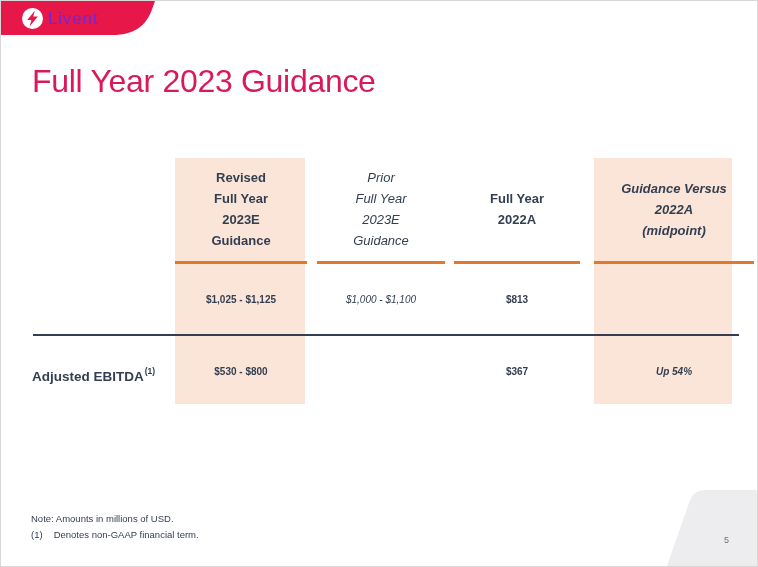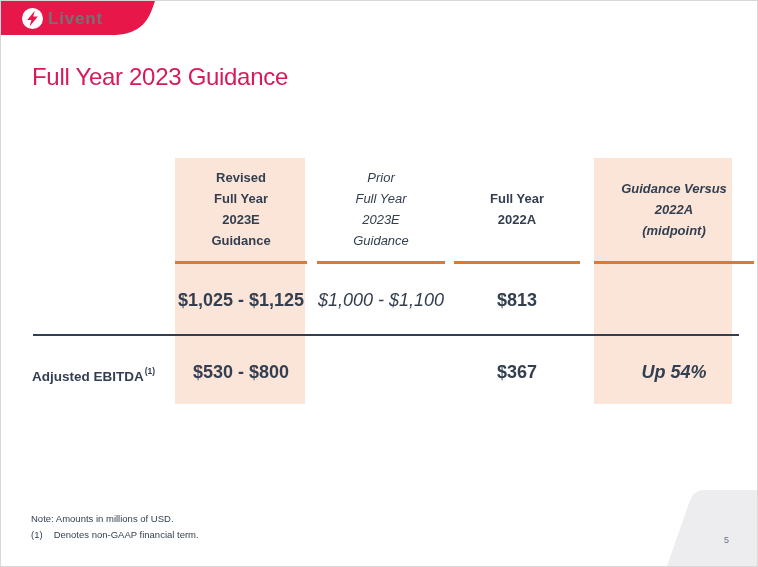--- a/index.html
+++ b/index.html
@@ -12,24 +12,24 @@
     box-sizing: border-box;
     border: 1px solid #d8d8d8;
   }
   
   .header-bar { position:absolute; top:0; left:0; width:154px; height:34px; }
   .header-bar path { fill: var(--bar, #E8174A); }
   .logo { position:absolute; top:6px; left:21px; height:22px; display:flex; align-items:center; gap:5px; }
   .logo-icon { width:21px; height:21px; display:block; }
   .logo-icon .disc { fill:#ffffff; }
   .logo-icon .bolt { fill: var(--bar, #E8174A); }
-  .logo-text { color:#737373; font-size:17px; font-weight:700; letter-spacing:0.8px; line-height:21px; }
+  .logo-text { color:#6d28d9; font-size:17px; font-weight:400; letter-spacing:0.8px; line-height:21px; }
 
   
-  .title { position:absolute; left:31px; top:62px; margin:0; font-size:24px; font-weight:400;
+  .title { position:absolute; left:31px; top:62px; margin:0; font-size:32px; font-weight:400;
            letter-spacing:-0.3px; color: var(--title, #D81A5A); }
 
   
   .peach { position:absolute; top:157px; height:246px; background: var(--peach, #FBE5D8); }
   .peach-c0 { left:174px; width:130px; }
   .peach-c3 { left:593px; width:138px; }
 
   
   .c0 { left:174px; width:132px; }
   .c1 { left:316px; width:128px; }
@@ -40,21 +40,21 @@
                 justify-content:center; align-items:center; text-align:center;
                 font-size:13px; line-height:21px; color: var(--navy, #333F50); }
   .rule { position:absolute; top:260px; height:3px; background: var(--orange, #E2782A); }
 
   .bold { font-weight:bold; }
   .italic { font-style:italic; }
 
   .row-label { position:absolute; left:31px; width:160px; font-size:13.5px; font-weight:bold;
                line-height:16px; color: var(--navy, #333F50); }
   .row-label sup { font-size:8.5px; font-weight:bold; position:relative; top:-1px; left:1px; }
-  .cell { position:absolute; text-align:center; font-size:18px; line-height:16px; color: var(--navy, #333F50); }
+  .cell { position:absolute; text-align:center; font-size:10px; line-height:16px; color: var(--navy, #333F50); }
   .r0 { top:291px; }
   .r1 { top:363px; }
 
   .divider { position:absolute; left:32px; top:333px; width:706px; height:2px; background: var(--navy, #333F50); }
 
   
   .footnotes { position:absolute; left:30px; top:510px; font-size:9.5px; line-height:16px;
                color: var(--navy, #333F50); }
   .fn-marker { display:inline-block; margin-right:11px; }
 

